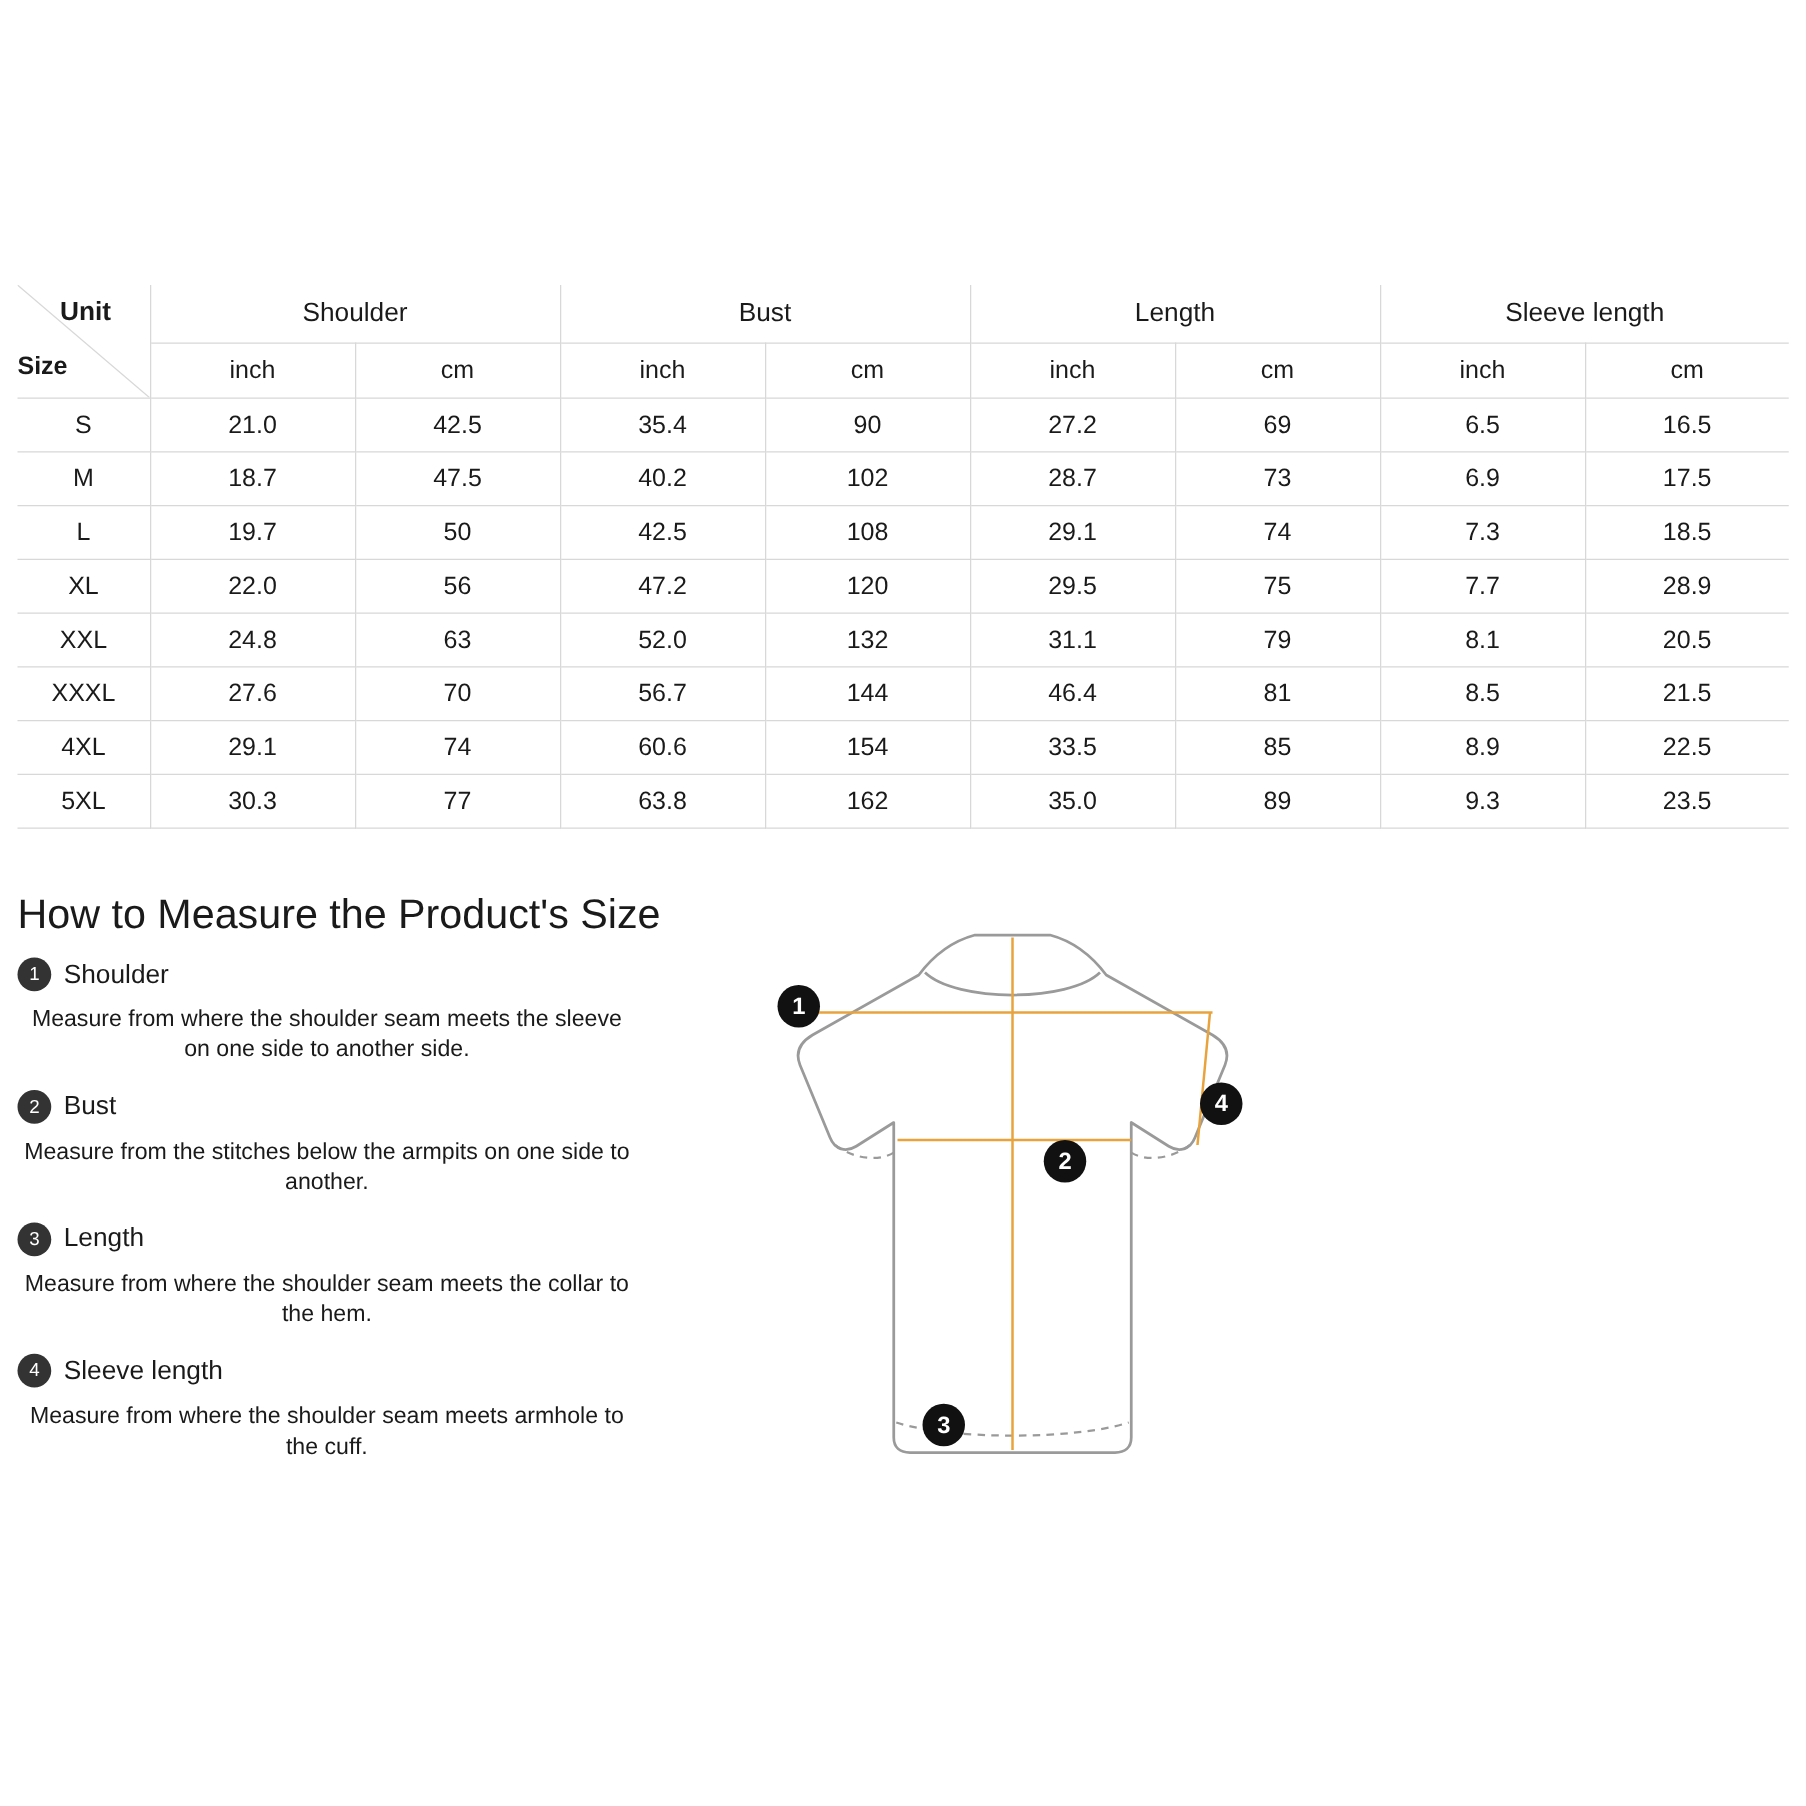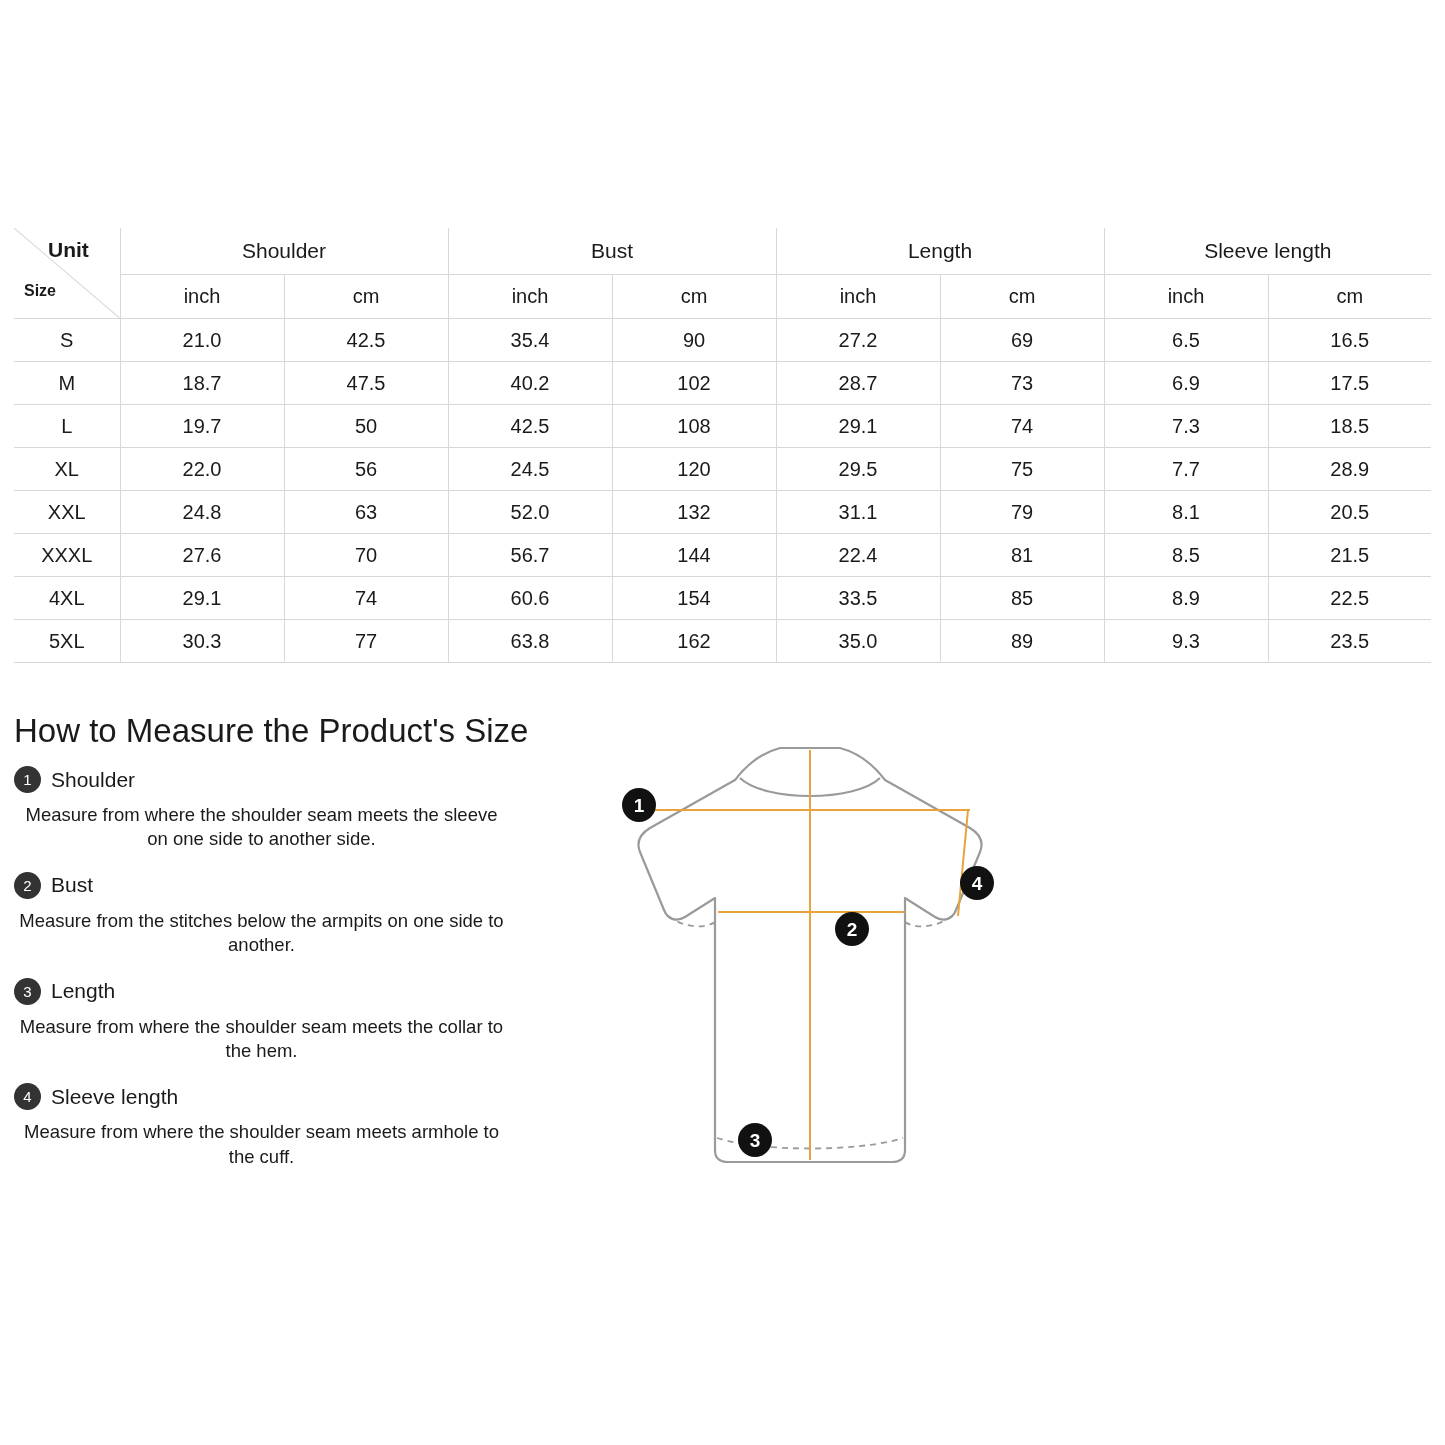--- a/index.html
+++ b/index.html
@@ -71,23 +71,23 @@
   }
   .corner-unit {
     position: absolute;
     left: 34px;
     top: 10px;
     font-size: 21px;
     font-weight: bold;
   }
   .corner-size {
     position: absolute;
-    left: 10px;
+    left: 0;
     top: 54px;
-    font-size: 16px;
+    font-size: 20px;
     font-weight: bold;
     text-align: center;
   }
   .corner-slash {
     position: absolute;
     left: 0; top: 0;
     width: 100%;
     height: 100%;
     pointer-events: none;
   }
@@ -248,21 +248,21 @@
           <td>108</td>
           <td>29.1</td>
           <td>74</td>
           <td>7.3</td>
           <td>18.5</td>
         </tr>
         <tr class="body-row">
           <td class="size-cell">XL</td>
           <td>22.0</td>
           <td>56</td>
-          <td>24.5</td>
+          <td>47.2</td>
           <td>120</td>
           <td>29.5</td>
           <td>75</td>
           <td>7.7</td>
           <td>28.9</td>
         </tr>
         <tr class="body-row">
           <td class="size-cell">XXL</td>
           <td>24.8</td>
           <td>63</td>
@@ -272,21 +272,21 @@
           <td>79</td>
           <td>8.1</td>
           <td>20.5</td>
         </tr>
         <tr class="body-row">
           <td class="size-cell">XXXL</td>
           <td>27.6</td>
           <td>70</td>
           <td>56.7</td>
           <td>144</td>
-          <td>22.4</td>
+          <td>46.4</td>
           <td>81</td>
           <td>8.5</td>
           <td>21.5</td>
         </tr>
         <tr class="body-row">
           <td class="size-cell">4XL</td>
           <td>29.1</td>
           <td>74</td>
           <td>60.6</td>
           <td>154</td>

